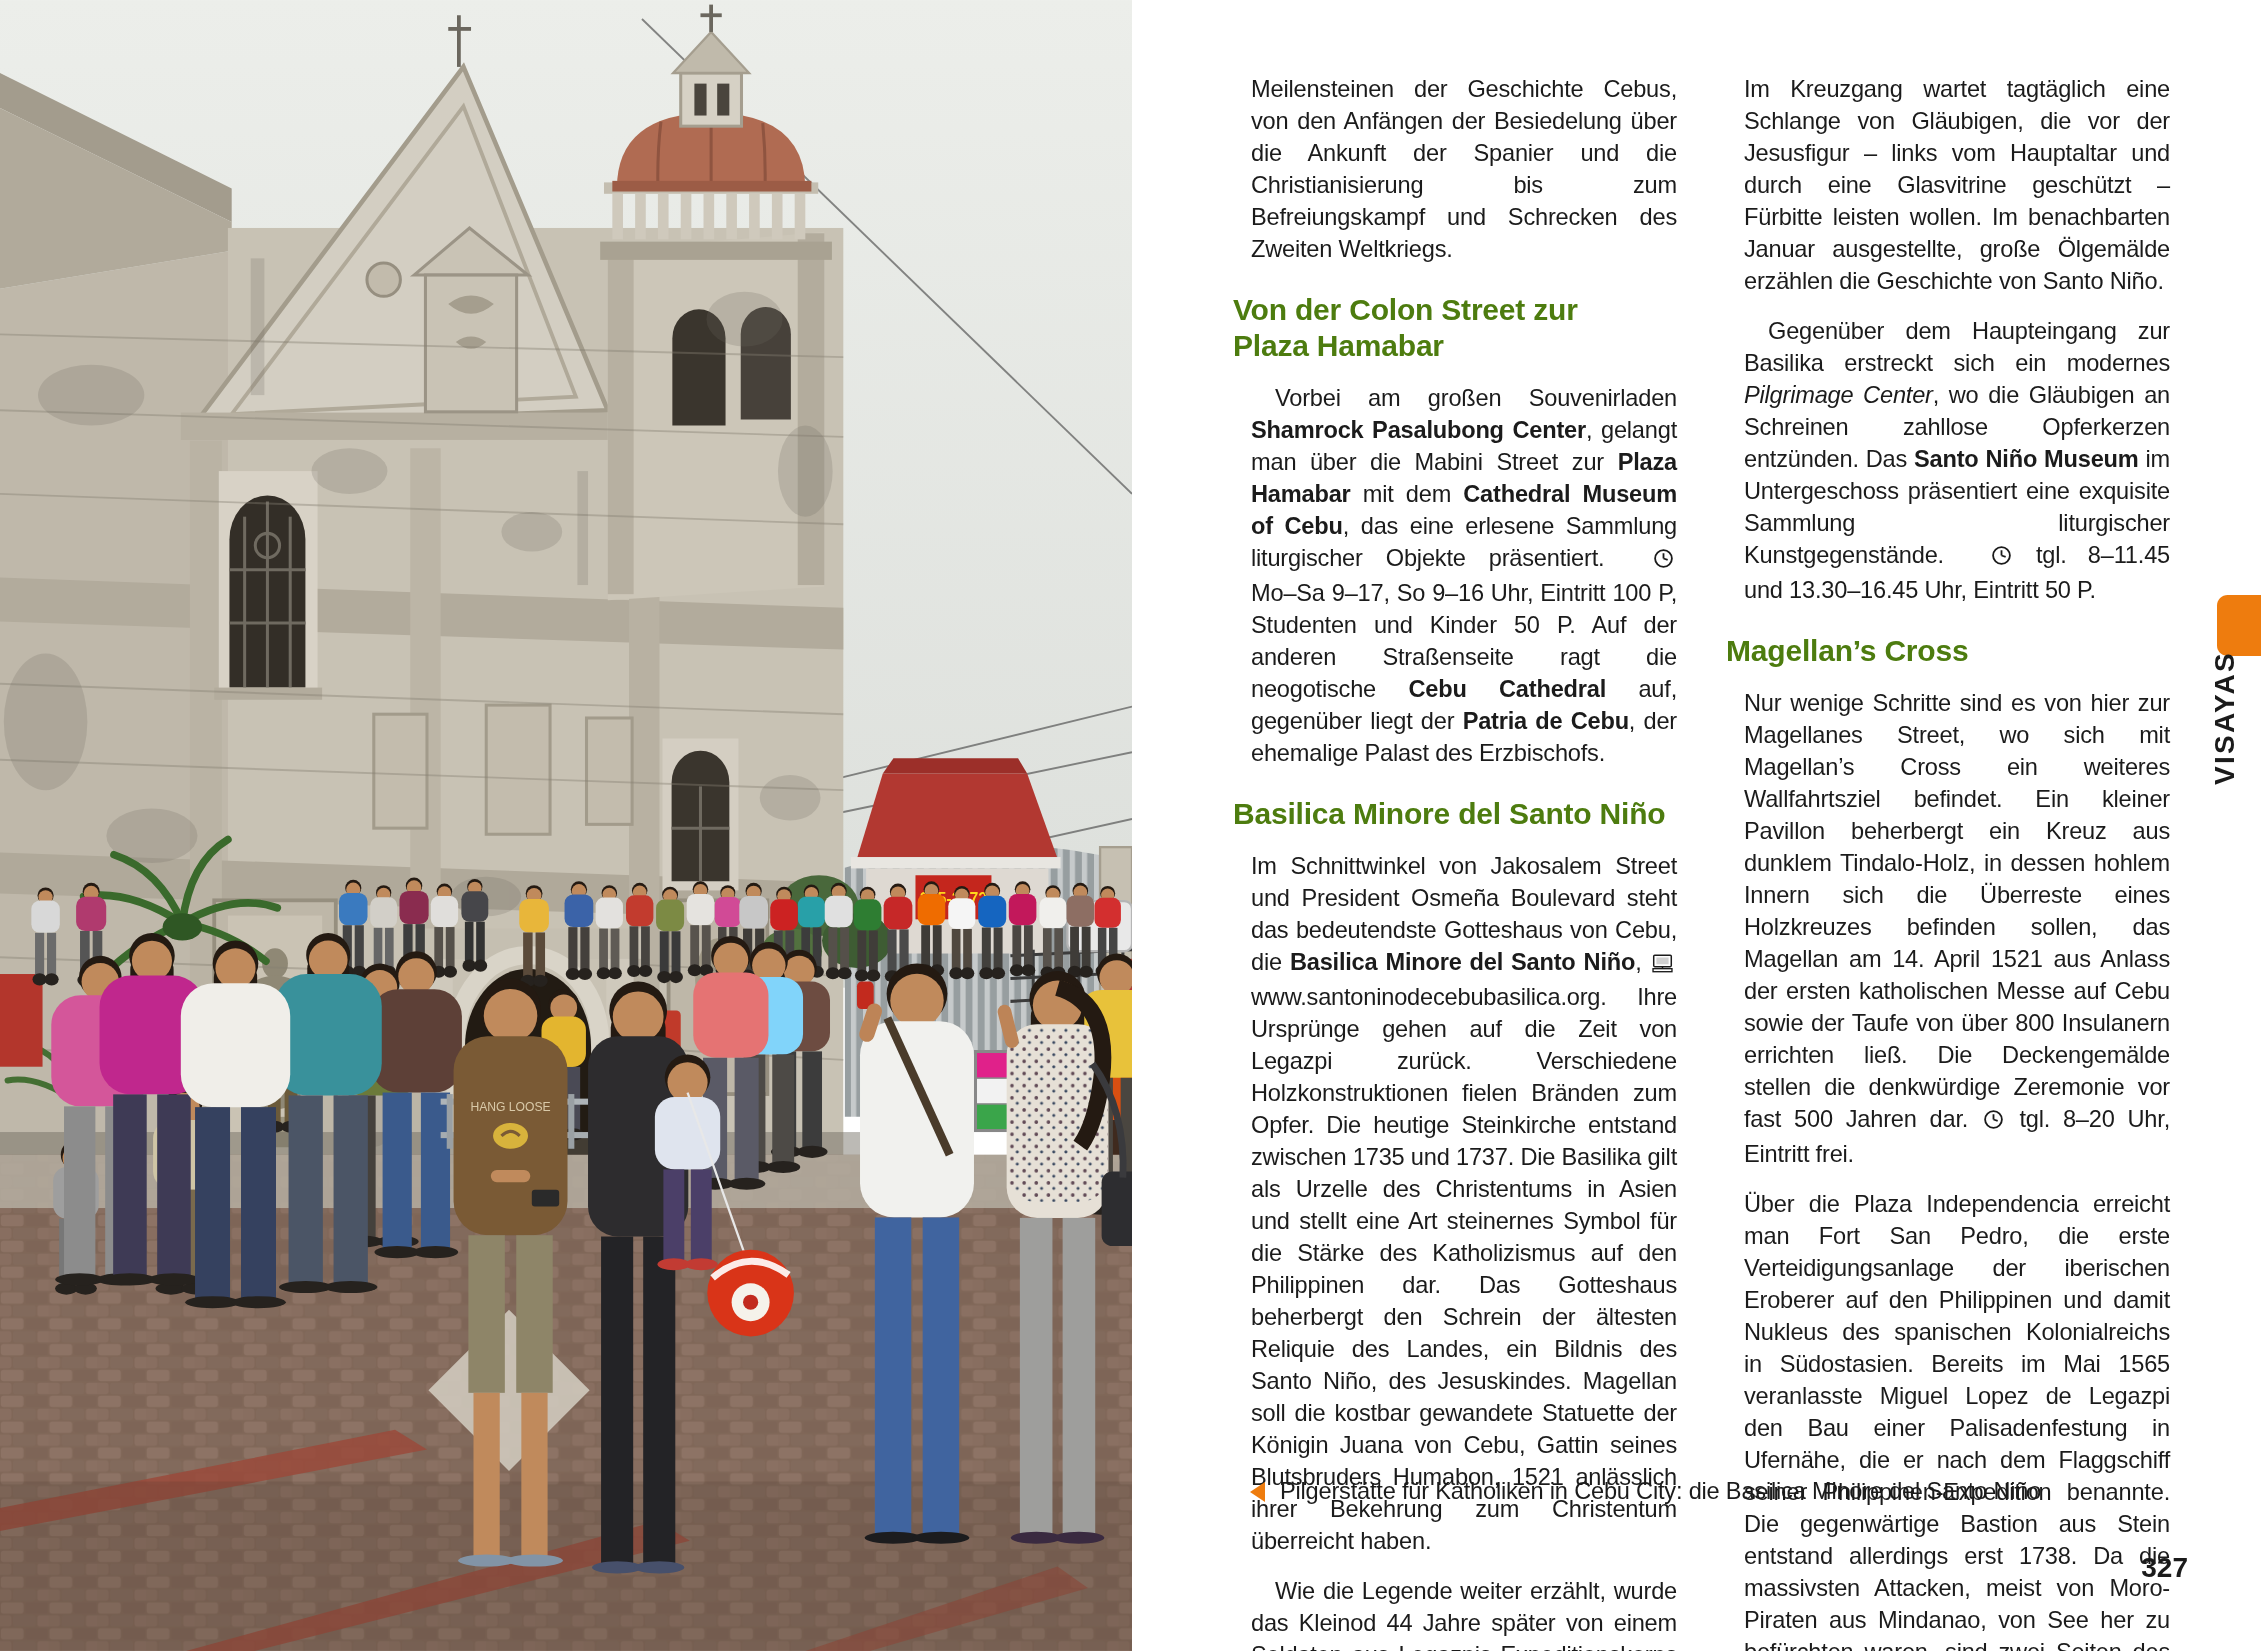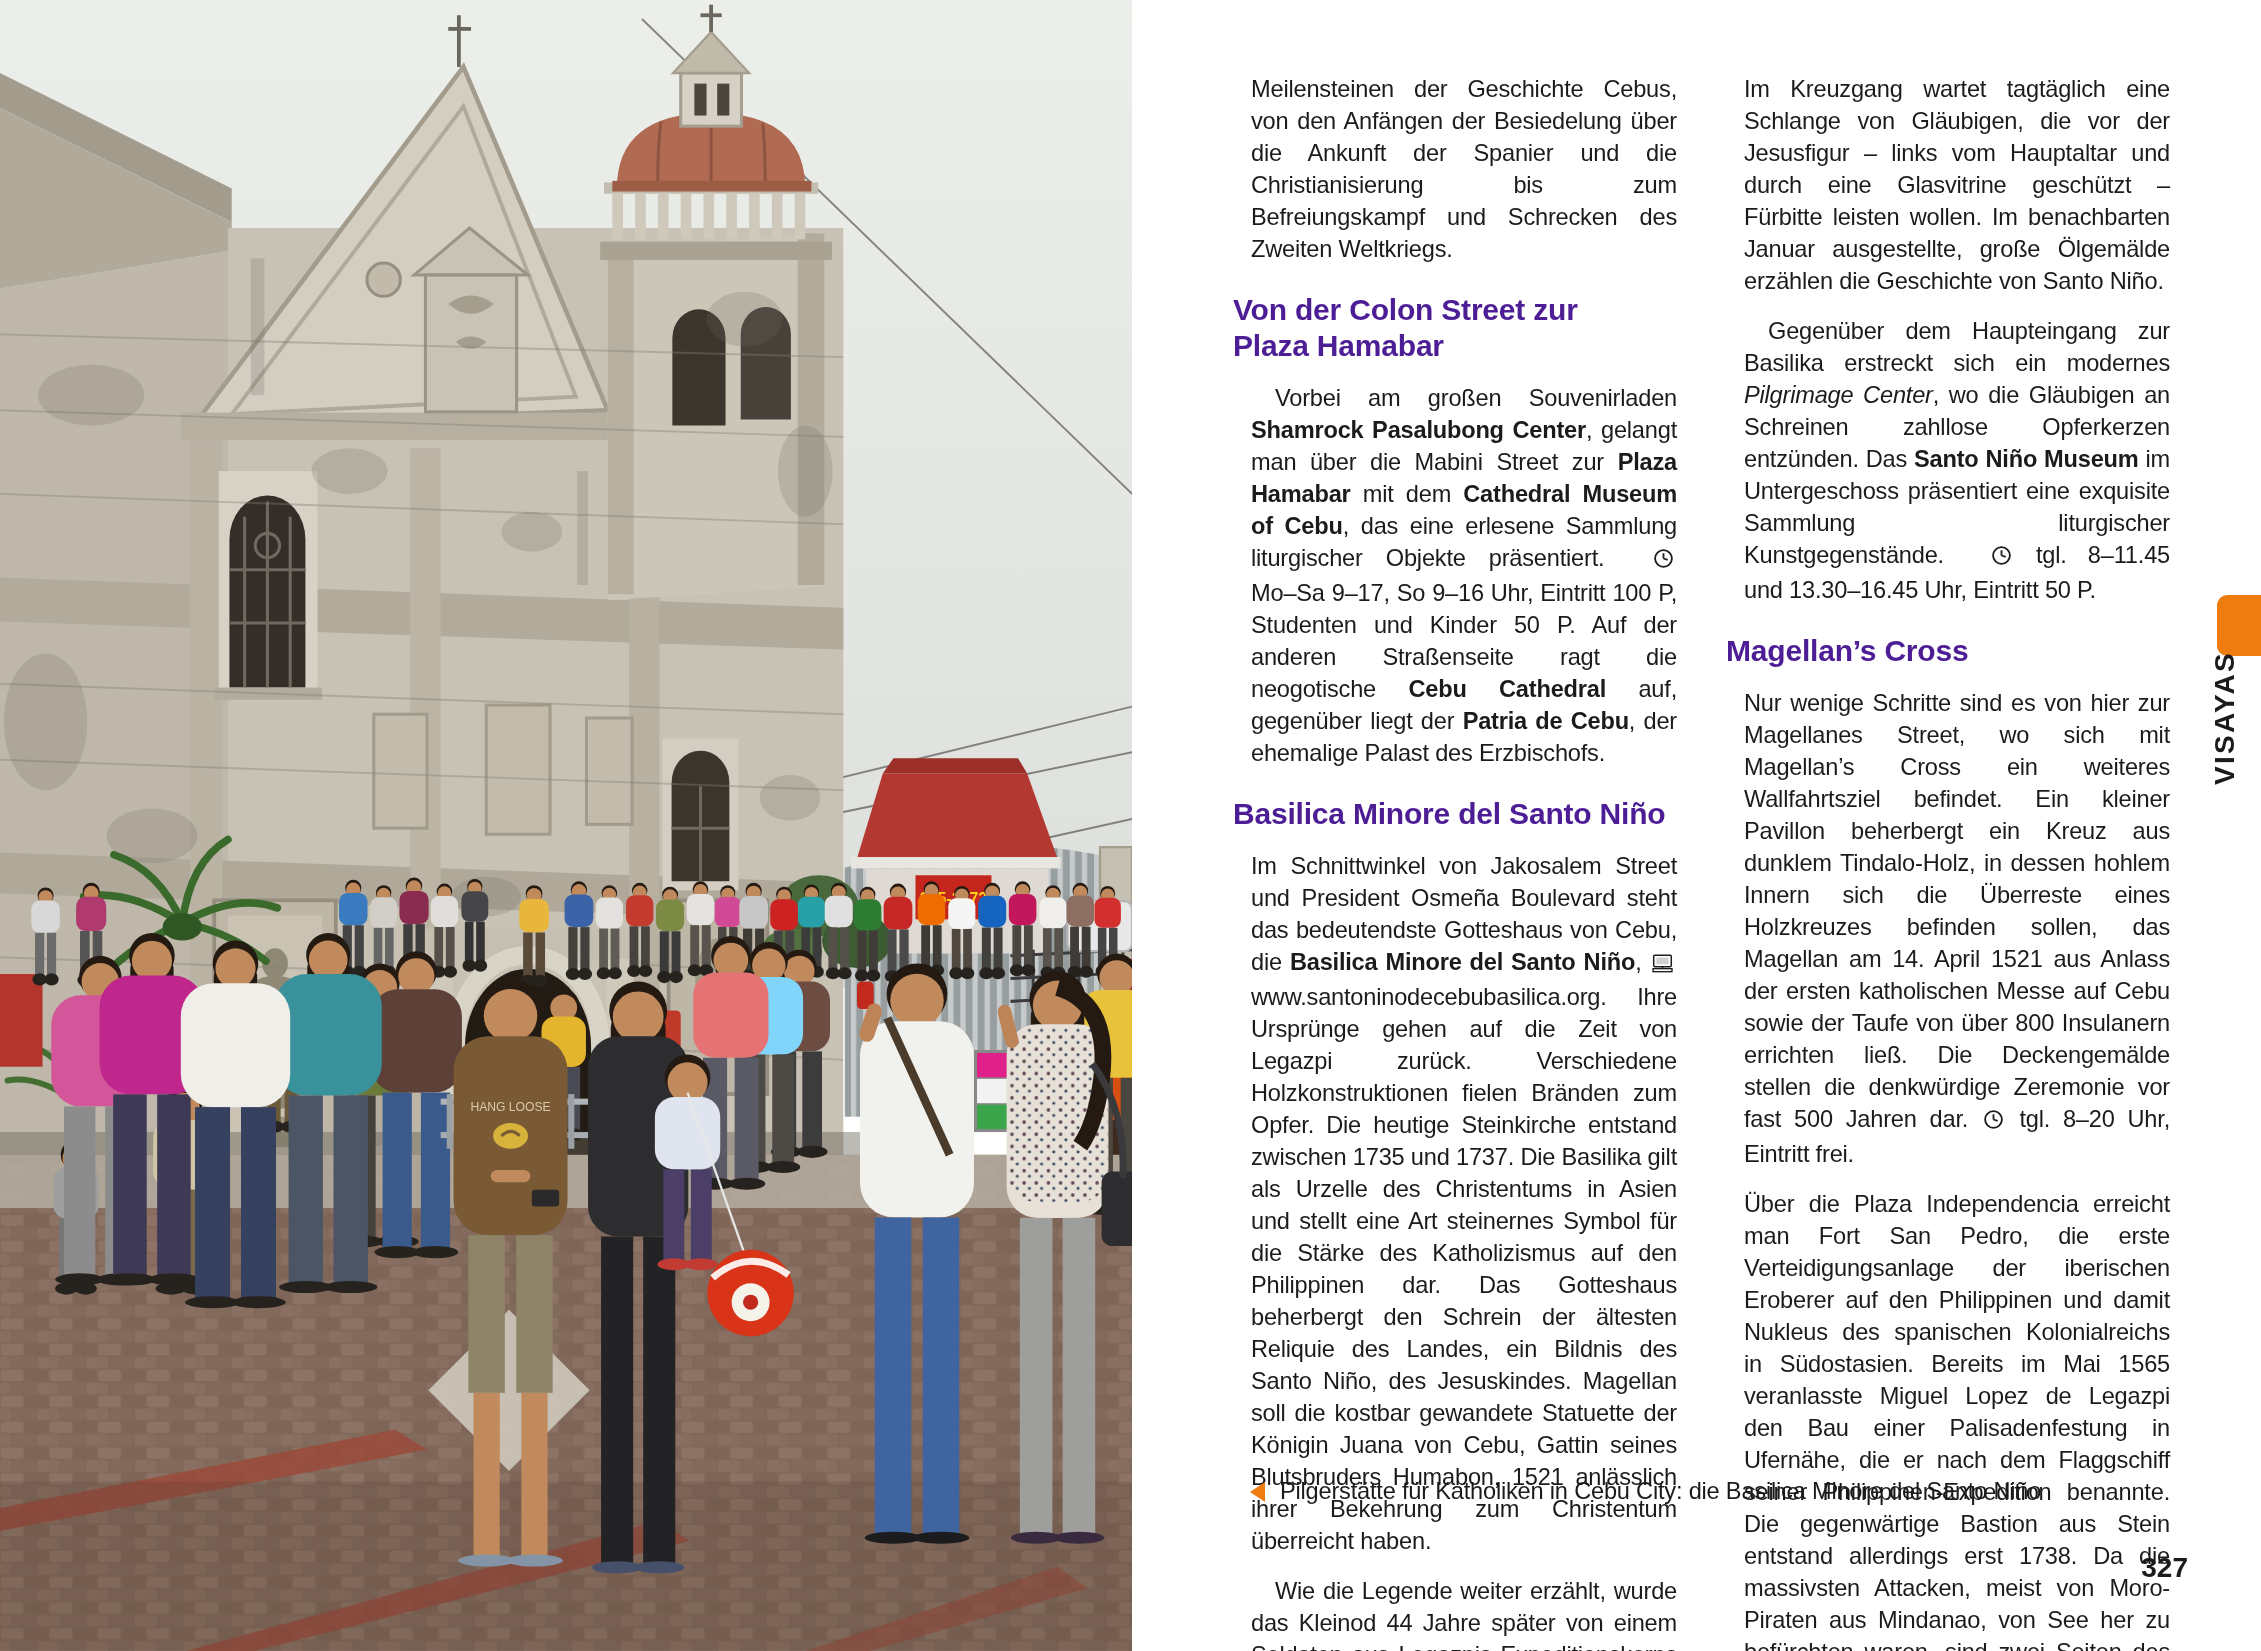--- a/index.html
+++ b/index.html
@@ -7,21 +7,21 @@
         font-family:"Liberation Sans",sans-serif;color:#1b1b1b;}
   
   #photo{position:absolute;left:0;top:0;width:1132px;height:1651px;}
   
   .col{position:absolute;top:55px;width:462px;font-size:23.6px;line-height:32px;
        text-align:justify;letter-spacing:-0.2px;color:#1b1b1b;}
   #col1{left:1233px;} #col2{left:1726px;}
   .para{margin:18px;}
   .para.indent{text-indent:24px;}
   .para b{font-weight:bold;} .para i{font-style:italic;}
-  .h{color:#4c1d95;font-weight:bold;font-size:30px;line-height:36px;margin:27px 0 7.6px 0;
+  .h{color:#4d7c0f;font-weight:bold;font-size:30px;line-height:36px;margin:27px 0 7.6px 0;
      text-align:left;white-space:pre-line;letter-spacing:-0.2px;}
   .inline-icon{display:inline-block;vertical-align:-3px;margin:0 3px 0 1.5px;}
   
   #caption-row{position:absolute;left:1250px;top:1478px;width:881px;display:flex;align-items:center;}
   #caption-arrow{width:0;height:0;border-top:10px solid transparent;border-bottom:10px solid transparent;
                  border-right:15px solid #ee7c0e;margin-right:15px;flex:0 0 auto;}
   #caption-text{font-size:23.6px;letter-spacing:-0.2px;}
   #page-number{position:absolute;top:1552px;left:2112px;width:76px;text-align:right;
                font-weight:bold;font-size:28px;}
   

